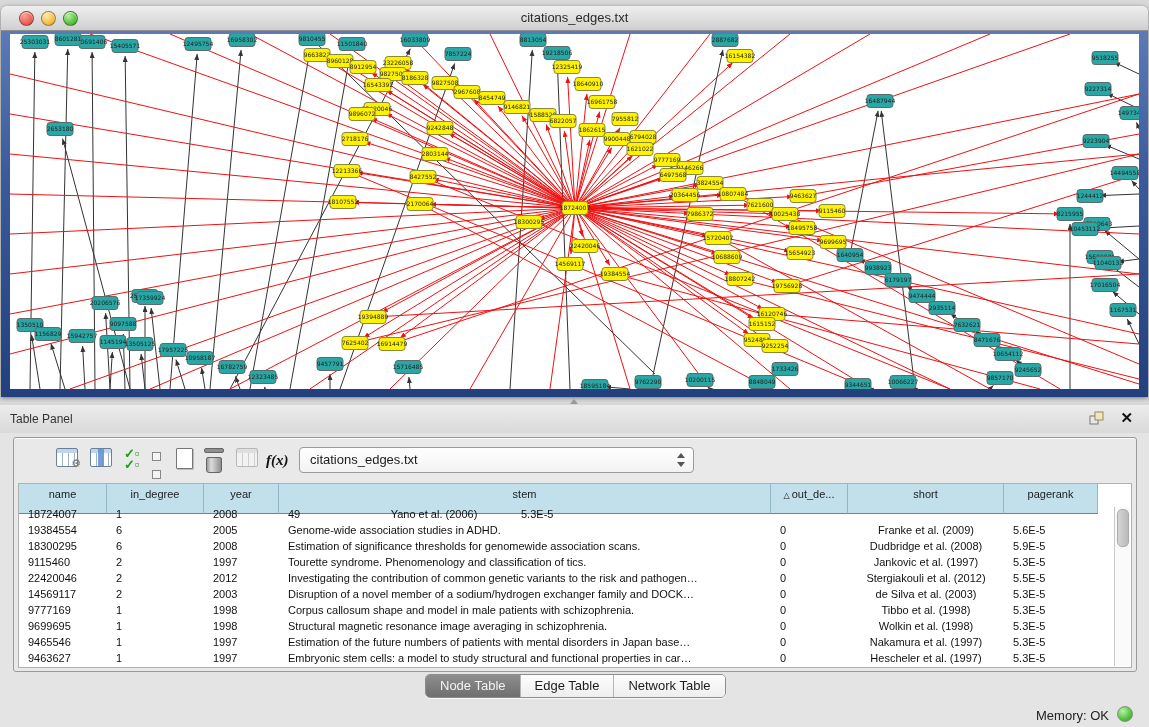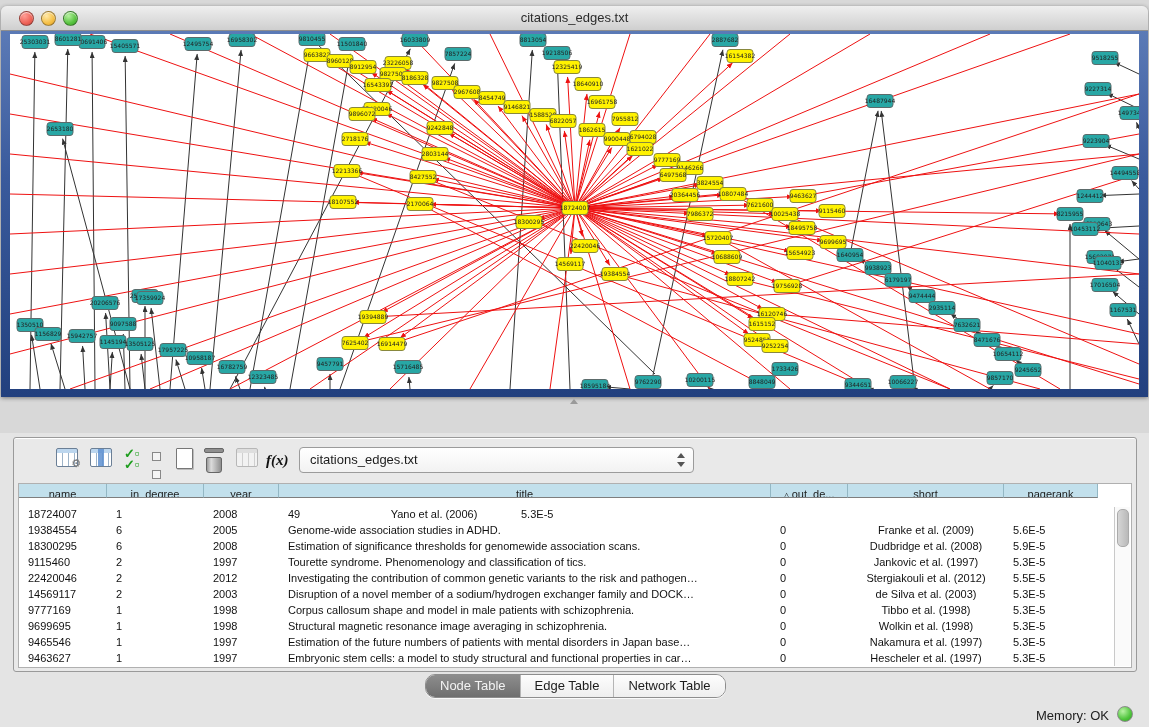--- a/index.html
+++ b/index.html
@@ -40,34 +40,34 @@
   .tbar{position:absolute;left:0;top:0;right:0;height:44px;}
   .tbtn{position:absolute;top:10px;width:24px;height:24px;cursor:pointer;}
   .fx{font-family:"Liberation Serif",serif;font-style:italic;font-weight:bold;font-size:15px;color:#111;line-height:24px;}
   .combo{position:absolute;left:285px;top:9px;width:393px;height:24px;border:1px solid #9b9b9b;border-radius:4px;background:linear-gradient(#ffffff,#f2f2f2);cursor:pointer;}
   .combo-text{position:absolute;left:10px;top:4px;font-size:13px;color:#1c1c1c;}
   .combo-arrows{position:absolute;right:8px;top:4px;width:9px;height:16px;}
   .combo-arrows::before{content:"";position:absolute;left:1px;top:1px;border-left:4px solid transparent;border-right:4px solid transparent;border-bottom:5px solid #555;}
   .combo-arrows::after{content:"";position:absolute;left:1px;bottom:1px;border-left:4px solid transparent;border-right:4px solid transparent;border-top:5px solid #555;}
 
   .tablebox{position:absolute;left:4px;top:45px;right:4px;bottom:3px;background:#fff;border:1px solid #b0b0b0;overflow:hidden;}
-  .thead{position:absolute;left:0;top:0;height:14px;display:flex;}
+  .thead{position:absolute;left:0;top:0;height:30px;display:flex;}
   .th{box-sizing:border-box;background:#c2e0ec;border-right:1px solid #93b7c4;border-bottom:1px solid #7e7e7e;
       font-size:11px;color:#1c1c1c;text-align:center;line-height:21px;overflow:hidden;white-space:nowrap;cursor:pointer;}
   .th .tri{font-size:8px;margin-right:2px;color:#111;}
   .rows{position:absolute;left:0;top:22px;right:18px;bottom:0;overflow:hidden;}
   .tr{display:flex;height:16px;cursor:default;}
   .td{box-sizing:border-box;font-size:11px;color:#111;line-height:16px;white-space:nowrap;overflow:hidden;padding-left:9px;}
   .td.center{text-align:center;padding-left:0;}
   .c0{width:88px;} .c1{width:97px;} .c2{width:75px;} .c3{width:492px;} .c4{width:77px;} .c5{width:156px;} .c6{width:94px;}
   .vsb{position:absolute;right:1px;top:23px;bottom:1px;width:15px;background:#fafafa;border-left:1px solid #c9c9c9;}
   .vsb-thumb{position:absolute;left:2px;top:2px;width:10px;height:36px;border-radius:5px;background:linear-gradient(90deg,#d6d6d6,#b9b9b9);border:1px solid #aaa;cursor:pointer;}
 
   
-  .tabs{position:absolute;left:425px;top:241px;height:22px;display:flex;border:1px solid #8d8d8d;border-radius:10px;overflow:hidden;background:#f6f6f6;box-shadow:0 1px 0 rgba(255,255,255,.8);}
+  .tabs{position:absolute;left:425px;top:241px;height:22px;display:flex;border:1px solid #8d8d8d;border-radius:5px;overflow:hidden;background:#f6f6f6;box-shadow:0 1px 0 rgba(255,255,255,.8);}
   .tab{font-size:13px;color:#1c1c1c;line-height:22px;padding:0 14px;background:linear-gradient(#fdfdfd,#eee);border-right:1px solid #b5b5b5;cursor:pointer;}
   .tab:last-child{border-right:none;}
   .tab.sel{background:linear-gradient(#8d8d8d,#6f6f6f);color:#f3f3f3;}
 
   
   .status{position:absolute;left:0;bottom:0;width:1149px;height:26px;}
   .mem{position:absolute;right:40px;top:7px;font-size:13px;color:#222;}
   .led{position:absolute;right:16px;top:5px;width:14px;height:14px;border-radius:50%;border:1px solid #8b8b8b;
        background:radial-gradient(circle at 35% 30%,#b9f3a4,#4fc43c 60%,#2f9e22);}
 
@@ -773,20 +773,30 @@
                 <text x="990" y="346.2" class="nl">9857170</text>
               </g>
             </g>
         </svg>
       </div>
     </div>
   </div>
 
   <div class="divider-handle"></div>
 
+  <div class="phead">
+    <div class="ptitle">Table Panel</div>
+    <div class="pfloat">
+      <svg width="16" height="15">
+          <rect x="1" y="5" width="8" height="8" fill="#e8e8e8" stroke="#777"></rect>
+          <rect x="6" y="1" width="8" height="8" fill="#efe6c8" stroke="#9a8a4a"></rect>
+        </svg>
+    </div>
+    <div class="pclose">✕</div>
+  </div>
 
   <div class="pbody">
     <div class="wrap">
       <div class="tbar">
         <div class="tbtn" style="left:42px">
           <div class="ic-table">
               <span class="gear">⚙</span>
             </div>
         </div>
         <div class="tbtn" style="left:76px">
@@ -812,21 +822,21 @@
         <div class="combo">
           <span class="combo-text">citations_edges.txt</span>
           <span class="combo-arrows"></span>
         </div>
       </div>
       <div class="tablebox">
         <div class="thead">
             <div class="th c0">name</div>
             <div class="th c1">in_degree</div>
             <div class="th c2">year</div>
-            <div class="th c3">title</div>
+            <div class="th c3">stem</div>
             <div class="th c4"><span class="tri">△</span>out_de...</div>
             <div class="th c5">short</div>
             <div class="th c6">pagerank</div>
           </div>
         <div class="rows">
             <div class="tr">
               <div class="td c0">18724007</div>
               <div class="td c1">1</div>
               <div class="td c2">2008</div>
               <div class="td c4">49</div>

